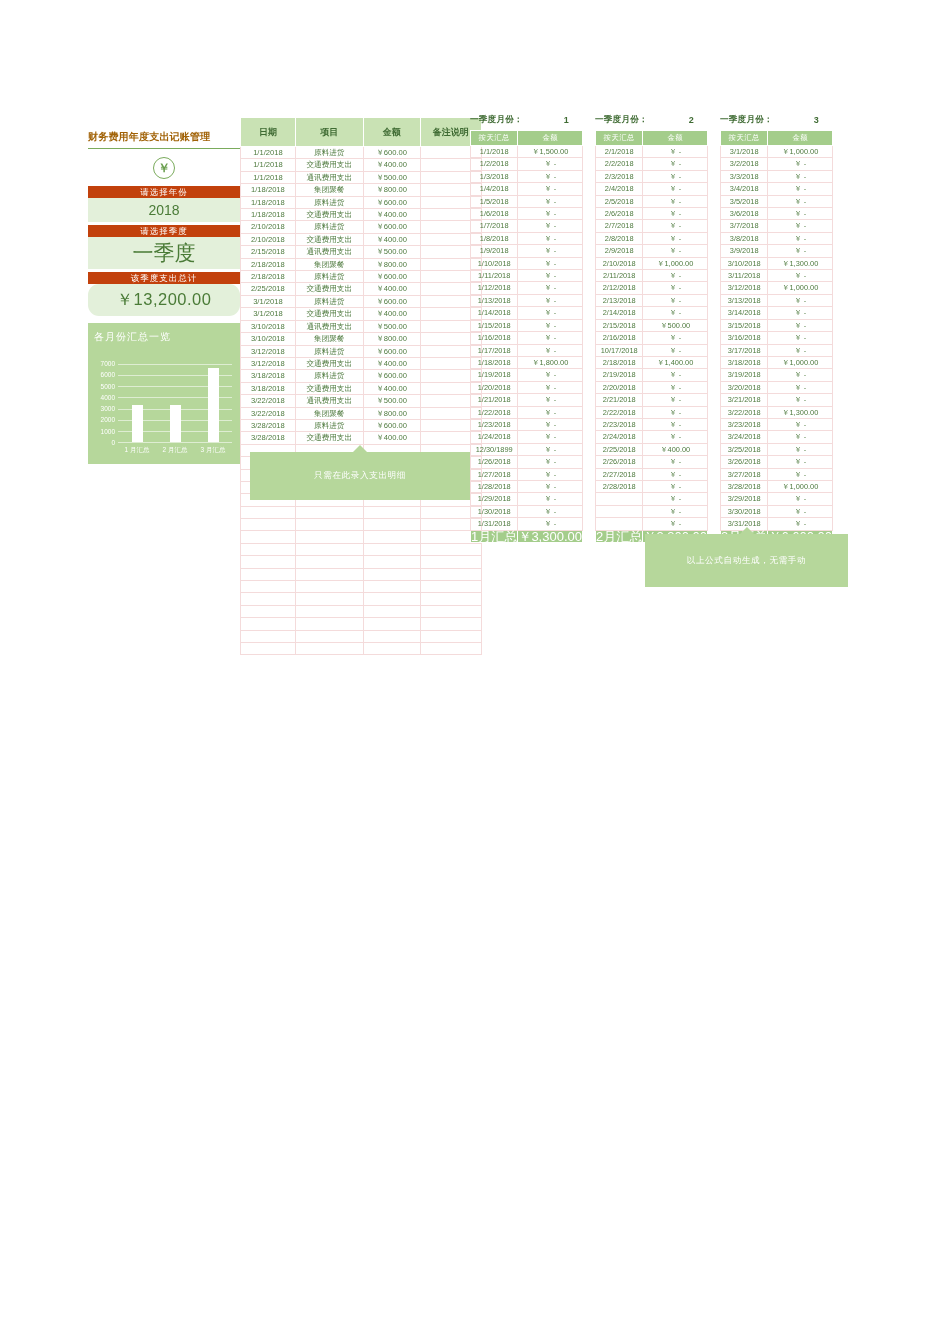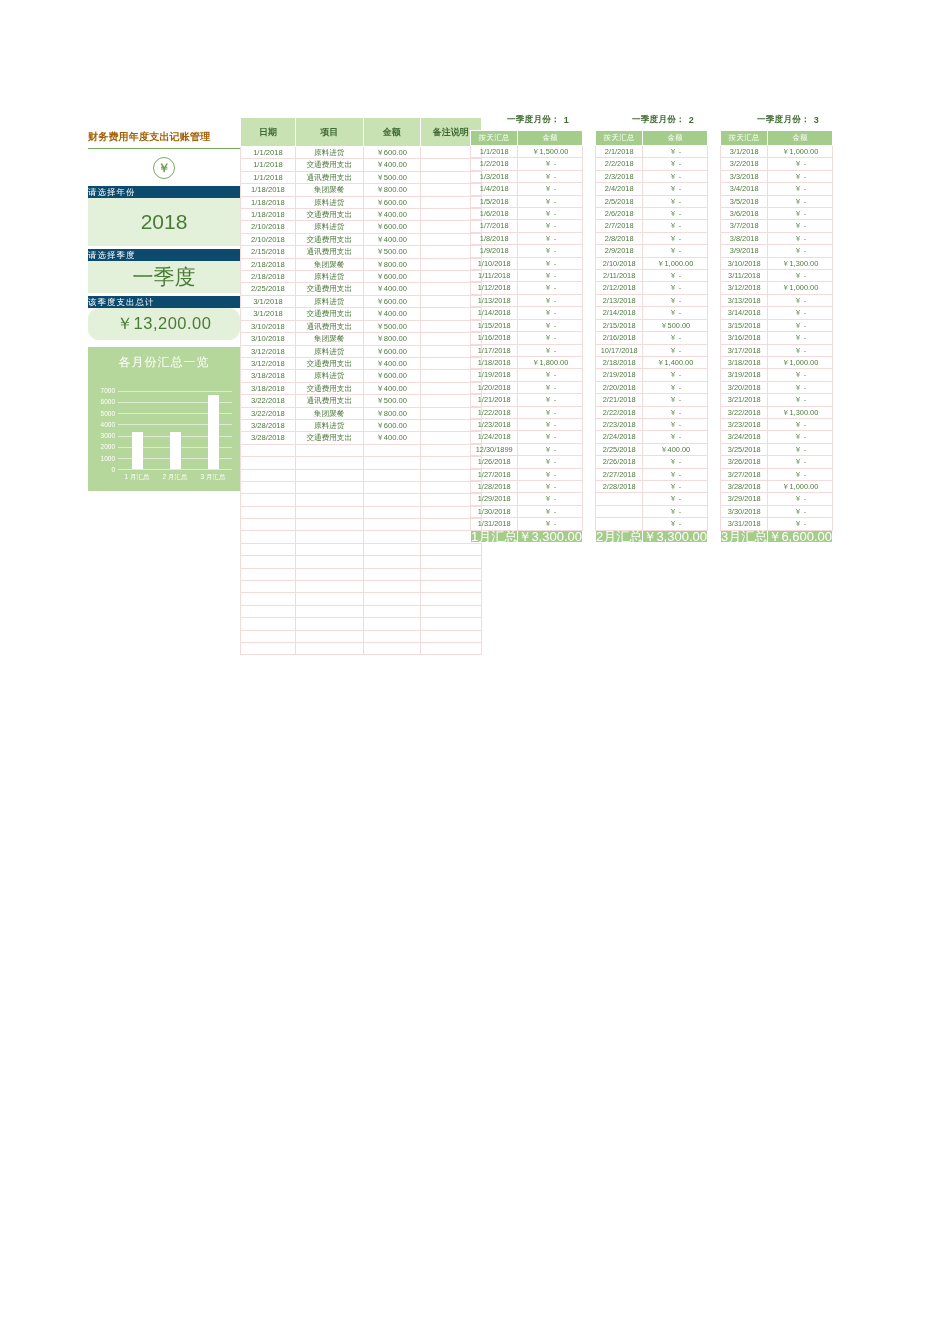--- a/index.html
+++ b/index.html
@@ -20,36 +20,36 @@
     padding-bottom:4px;border-bottom:1.6px solid #7aab5c;
     width:152px;box-sizing:border-box;
   }
   .logo-wrap{height:30px;display:flex;align-items:center;justify-content:center;margin-top:4px;}
   .logo{
     width:20px;height:20px;border:1.6px solid #7aab5c;border-radius:50%;
     display:flex;align-items:center;justify-content:center;
     font-size:12px;color:#6a9e4e;line-height:1;font-weight:bold;
   }
   .band{
-    background:#0c4a6e;color:#ffffff;text-align:left;
+    background:#c2410c;color:#ffffff;text-align:center;
     font-size:8.5px;letter-spacing:1px;height:12px;line-height:12px;
     margin-top:3px;
   }
   .value-box{
     background:#e3f0da;text-align:center;color:#4a7b37;
     display:flex;align-items:center;justify-content:center;
   }
-  .value-year{height:48px;font-size:21px;}
+  .value-year{height:24px;font-size:14px;}
   .value-quarter{height:32px;font-size:21px;}
   .value-total{height:32px;font-size:16.5px;letter-spacing:.5px;border-radius:11px;}
 
   
   .chart-card{margin-top:7px;background:#b6d79b;padding:6px 6px 8px 6px;}
   .chart-title{
-    text-align:center;color:#ffffff;font-size:12px;letter-spacing:1px;
+    text-align:left;color:#ffffff;font-size:10px;letter-spacing:1px;
     margin:1px 0 20px 0;
   }
   .chart-area{position:relative;height:92px;}
   .chart-plot{
     position:absolute;left:24px;right:2px;top:0;bottom:14px;
   }
   .gridline{position:absolute;left:0;right:0;height:1px;background:rgba(255,255,255,.55);}
   .ytick{
     position:absolute;right:100%;margin-right:3px;
     font-size:6.5px;color:#ffffff;line-height:1;transform:translateY(-50%);
@@ -95,21 +95,21 @@
   .month-block{position:absolute;top:112px;}
   #month-1{left:470px;}
   #month-2{left:595px;}
   #month-3{left:720px;}
 
   .month-head{
     display:flex;align-items:center;
     font-size:8.6px;font-weight:bold;color:#3f6b33;
     height:16px;margin-bottom:2px;letter-spacing:.2px;
   }
-  .month-head .lbl{white-space:nowrap;margin-left:37px;}
+  .month-head .lbl{white-space:nowrap;}
   .month-head .num{flex:1;text-align:right;padding-right:14px;font-size:9px;}
 
   .mtable{border-collapse:collapse;width:113px;}
   .mtable th{
     background:#a4cd8b;color:#ffffff;font-weight:normal;
     font-size:7.4px;height:12px;line-height:12px;border:1px solid #ffffff;
     letter-spacing:.4px;
   }
   .mtable td{
     border:1px solid #f4dbdb;
@@ -448,20 +448,24 @@
         </tr>
         <tr>
           <td class="c-date"></td>
           <td class="c-item"></td>
           <td class="c-amt"></td>
           <td class="c-note"></td>
         </tr>
       </tbody>
   </table>
 
+  <div class="callout" id="detail-callout">
+    <span class="arrow"></span>
+    <span>只需在此录入支出明细</span>
+  </div>
 
   <div class="month-block" id="month-1">
       <div class="month-head">
         <span class="lbl">一季度月份：</span>
         <span class="num">1</span>
       </div>
       <table class="mtable">
         <thead>
           <tr>
             <th class="m-date">按天汇总</th>
@@ -882,14 +886,18 @@
             <td class="m-amt">￥ -</td>
           </tr>
           <tr class="total">
             <td class="m-date">3月汇总</td>
             <td class="m-amt">￥6,600.00</td>
           </tr>
         </tbody>
       </table>
     </div>
 
+  <div class="callout" id="formula-callout">
+    <span class="arrow"></span>
+    <span>以上公式自动生成，无需手动</span>
+  </div>
 
 </div>
 
 </body></html>

